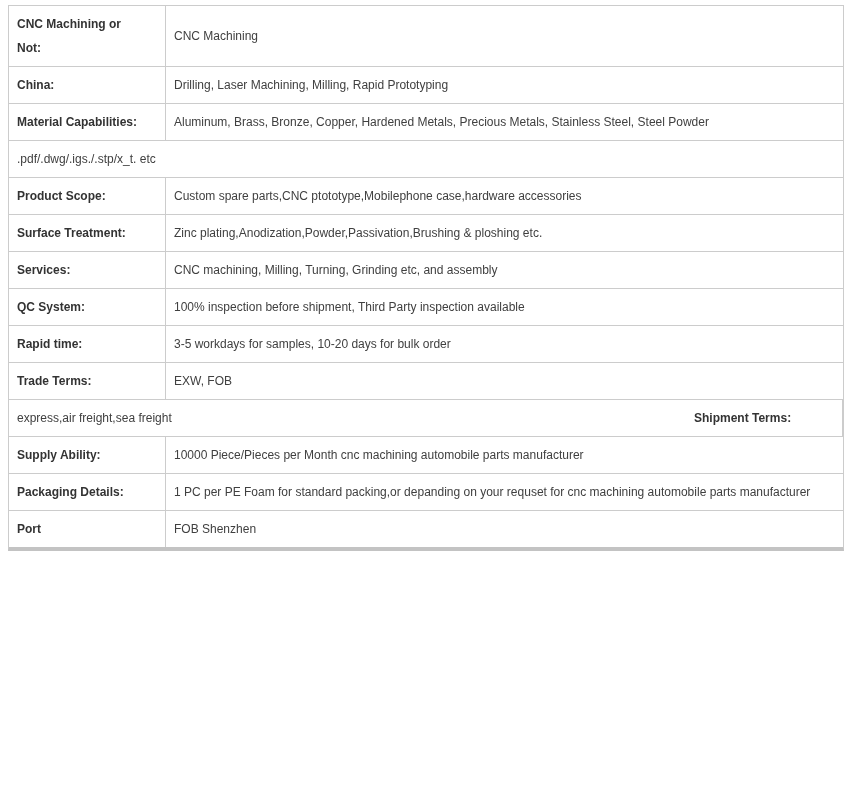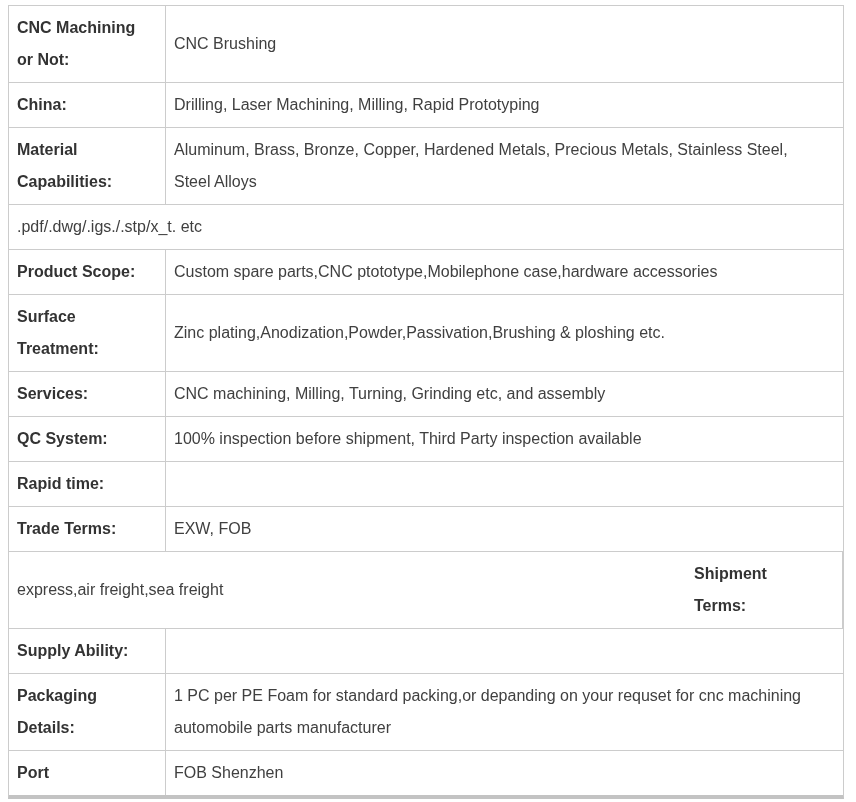--- a/index.html
+++ b/index.html
@@ -30,21 +30,21 @@
   }
   .spec-row{
     display:flex;
     border-bottom:1px solid var(--border-color);
   }
   .spec-row:last-child{
     border-bottom:none;
   }
   .spec-cell{
     padding:6px 24px 6px 8px;
-    font-size:16px;
+    font-size:12px;
     line-height:2.0;
     display:flex;
     flex-direction:column;
     justify-content:center;
   }
   .spec-label{
     width:157px;
     flex:0 0 157px;
     border-right:1px solid var(--border-color);
     font-weight:700;
@@ -54,29 +54,29 @@
     flex:1 1 auto;
     color:var(--value-color);
   }
 </style>
 </head>
 <body>
 
 <div class="spec-table" id="spec-table">
     <div class="spec-row">
       <div class="spec-cell spec-label">CNC Machining or Not:</div>
-      <div class="spec-cell spec-value">CNC Brushing</div>
+      <div class="spec-cell spec-value">CNC Machining</div>
     </div>
     <div class="spec-row">
       <div class="spec-cell spec-label">China:</div>
       <div class="spec-cell spec-value">Drilling, Laser Machining, Milling, Rapid Prototyping</div>
     </div>
     <div class="spec-row">
       <div class="spec-cell spec-label">Material Capabilities:</div>
-      <div class="spec-cell spec-value">Aluminum, Brass, Bronze, Copper, Hardened Metals, Precious Metals, Stainless Steel, Steel Alloys</div>
+      <div class="spec-cell spec-value">Aluminum, Brass, Bronze, Copper, Hardened Metals, Precious Metals, Stainless Steel, Steel Powder</div>
     </div>
     <div class="spec-row">
       <div class="spec-cell spec-value">.pdf/.dwg/.igs./.stp/x_t. etc</div>
     </div>
     <div class="spec-row">
       <div class="spec-cell spec-label">Product Scope:</div>
       <div class="spec-cell spec-value">Custom spare parts,CNC ptototype,Mobilephone case,hardware accessories</div>
     </div>
     <div class="spec-row">
       <div class="spec-cell spec-label">Surface Treatment:</div>
@@ -85,31 +85,33 @@
     <div class="spec-row">
       <div class="spec-cell spec-label">Services:</div>
       <div class="spec-cell spec-value">CNC machining, Milling, Turning, Grinding etc, and assembly</div>
     </div>
     <div class="spec-row">
       <div class="spec-cell spec-label">QC System:</div>
       <div class="spec-cell spec-value">100% inspection before shipment, Third Party inspection available</div>
     </div>
     <div class="spec-row">
       <div class="spec-cell spec-label">Rapid time:</div>
+      <div class="spec-cell spec-value">3-5 workdays for samples, 10-20 days for bulk order</div>
     </div>
     <div class="spec-row">
       <div class="spec-cell spec-label">Trade Terms:</div>
       <div class="spec-cell spec-value">EXW, FOB</div>
     </div>
     <div class="spec-row">
       <div class="spec-cell spec-value">express,air freight,sea freight</div>
       <div class="spec-cell spec-label">Shipment Terms:</div>
     </div>
     <div class="spec-row">
       <div class="spec-cell spec-label">Supply Ability:</div>
+      <div class="spec-cell spec-value">10000 Piece/Pieces per Month cnc machining automobile parts manufacturer</div>
     </div>
     <div class="spec-row">
       <div class="spec-cell spec-label">Packaging Details:</div>
       <div class="spec-cell spec-value">1 PC per PE Foam for standard packing,or depanding on your requset for cnc machining automobile parts manufacturer</div>
     </div>
     <div class="spec-row">
       <div class="spec-cell spec-label">Port</div>
       <div class="spec-cell spec-value">FOB Shenzhen</div>
     </div>
   </div>

